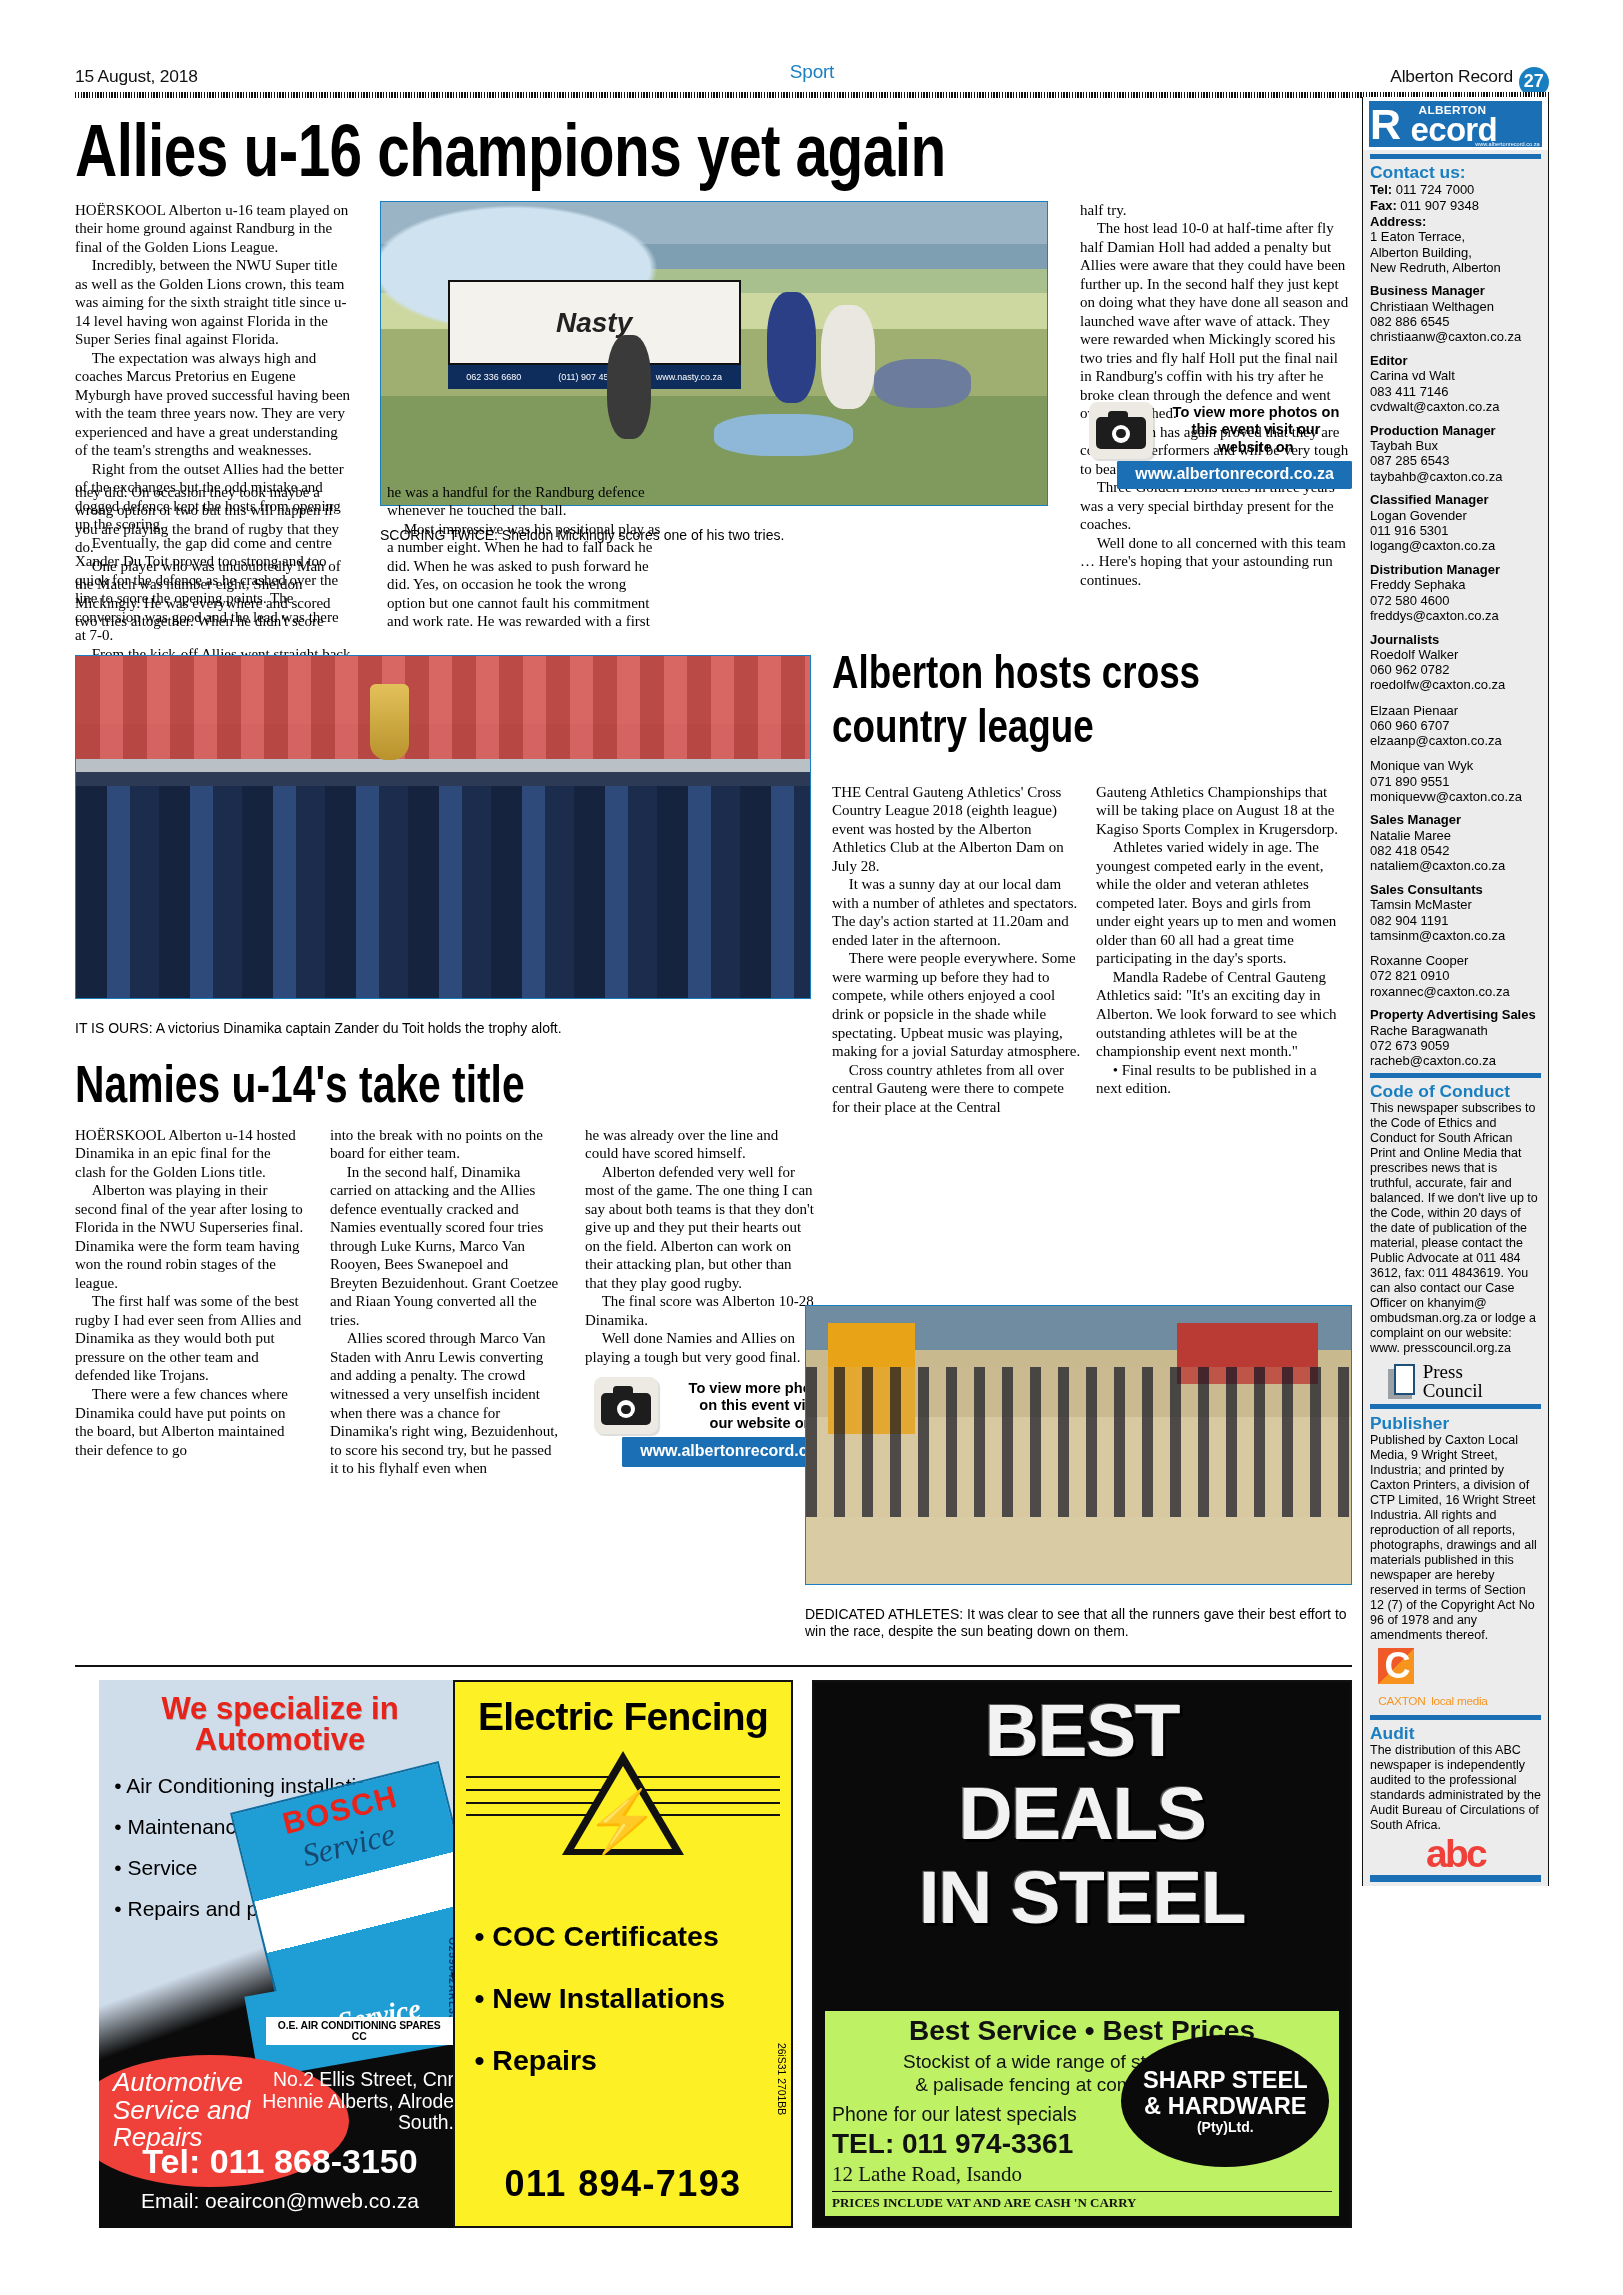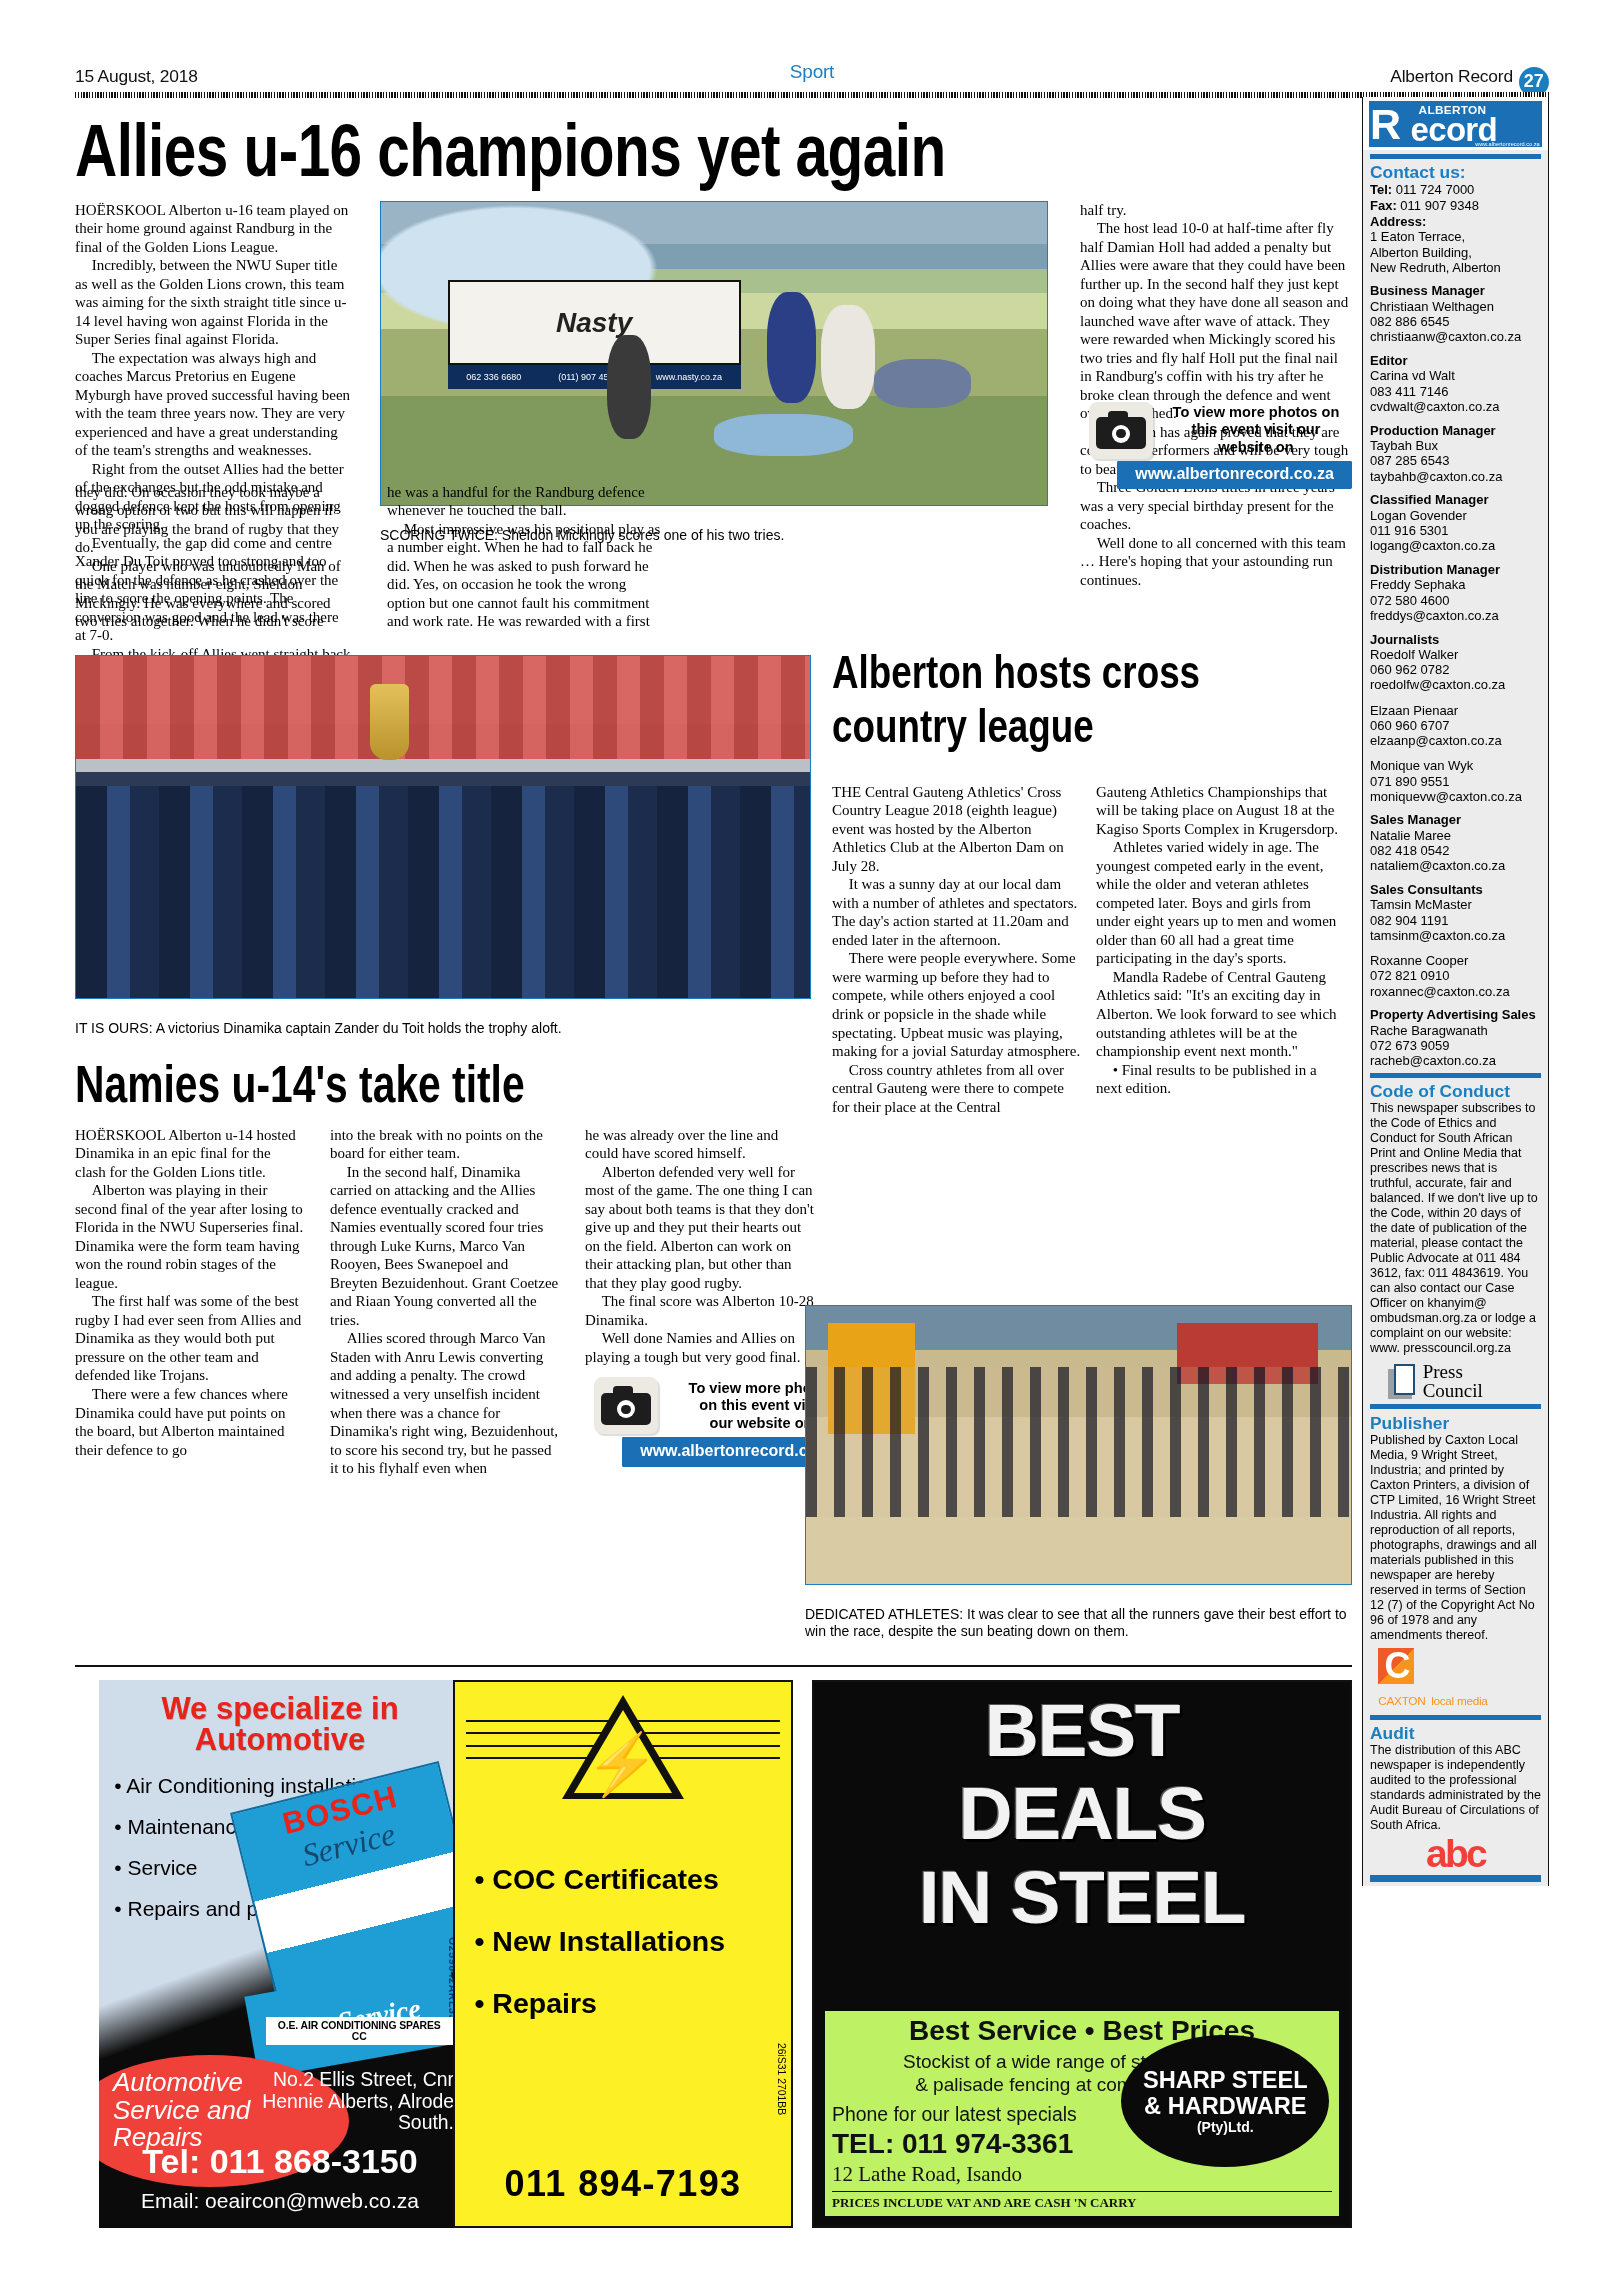--- a/index.html
+++ b/index.html
@@ -630,20 +630,21 @@
     <div class="oelogo">
       <span>O.E.</span>
       <span>AIR CONDITIONING SPARES CC</span>
     </div>
     <div class="addr">No.2 Ellis Street, Cnr Hennie Alberts, Alrode South.</div>
     <div class="ad-tel">Tel: 011 868-3150</div>
     <div class="ad-mail">Email: oeaircon@mweb.co.za</div>
   </div>
 
   <div class="ad-fence">
+    <div class="hd">Electric Fencing</div>
     <div class="fencegfx">
       <div class="wire" style="top:30.5px;"></div>
       <div class="wire" style="top:43px;"></div>
       <div class="wire" style="top:56px;"></div>
       <div class="wire" style="top:68px;"></div>
       <div class="tri"></div>
       <div class="bolt">⚡</div>
     </div>
     <ul>
       <li>COC Certificates</li>

